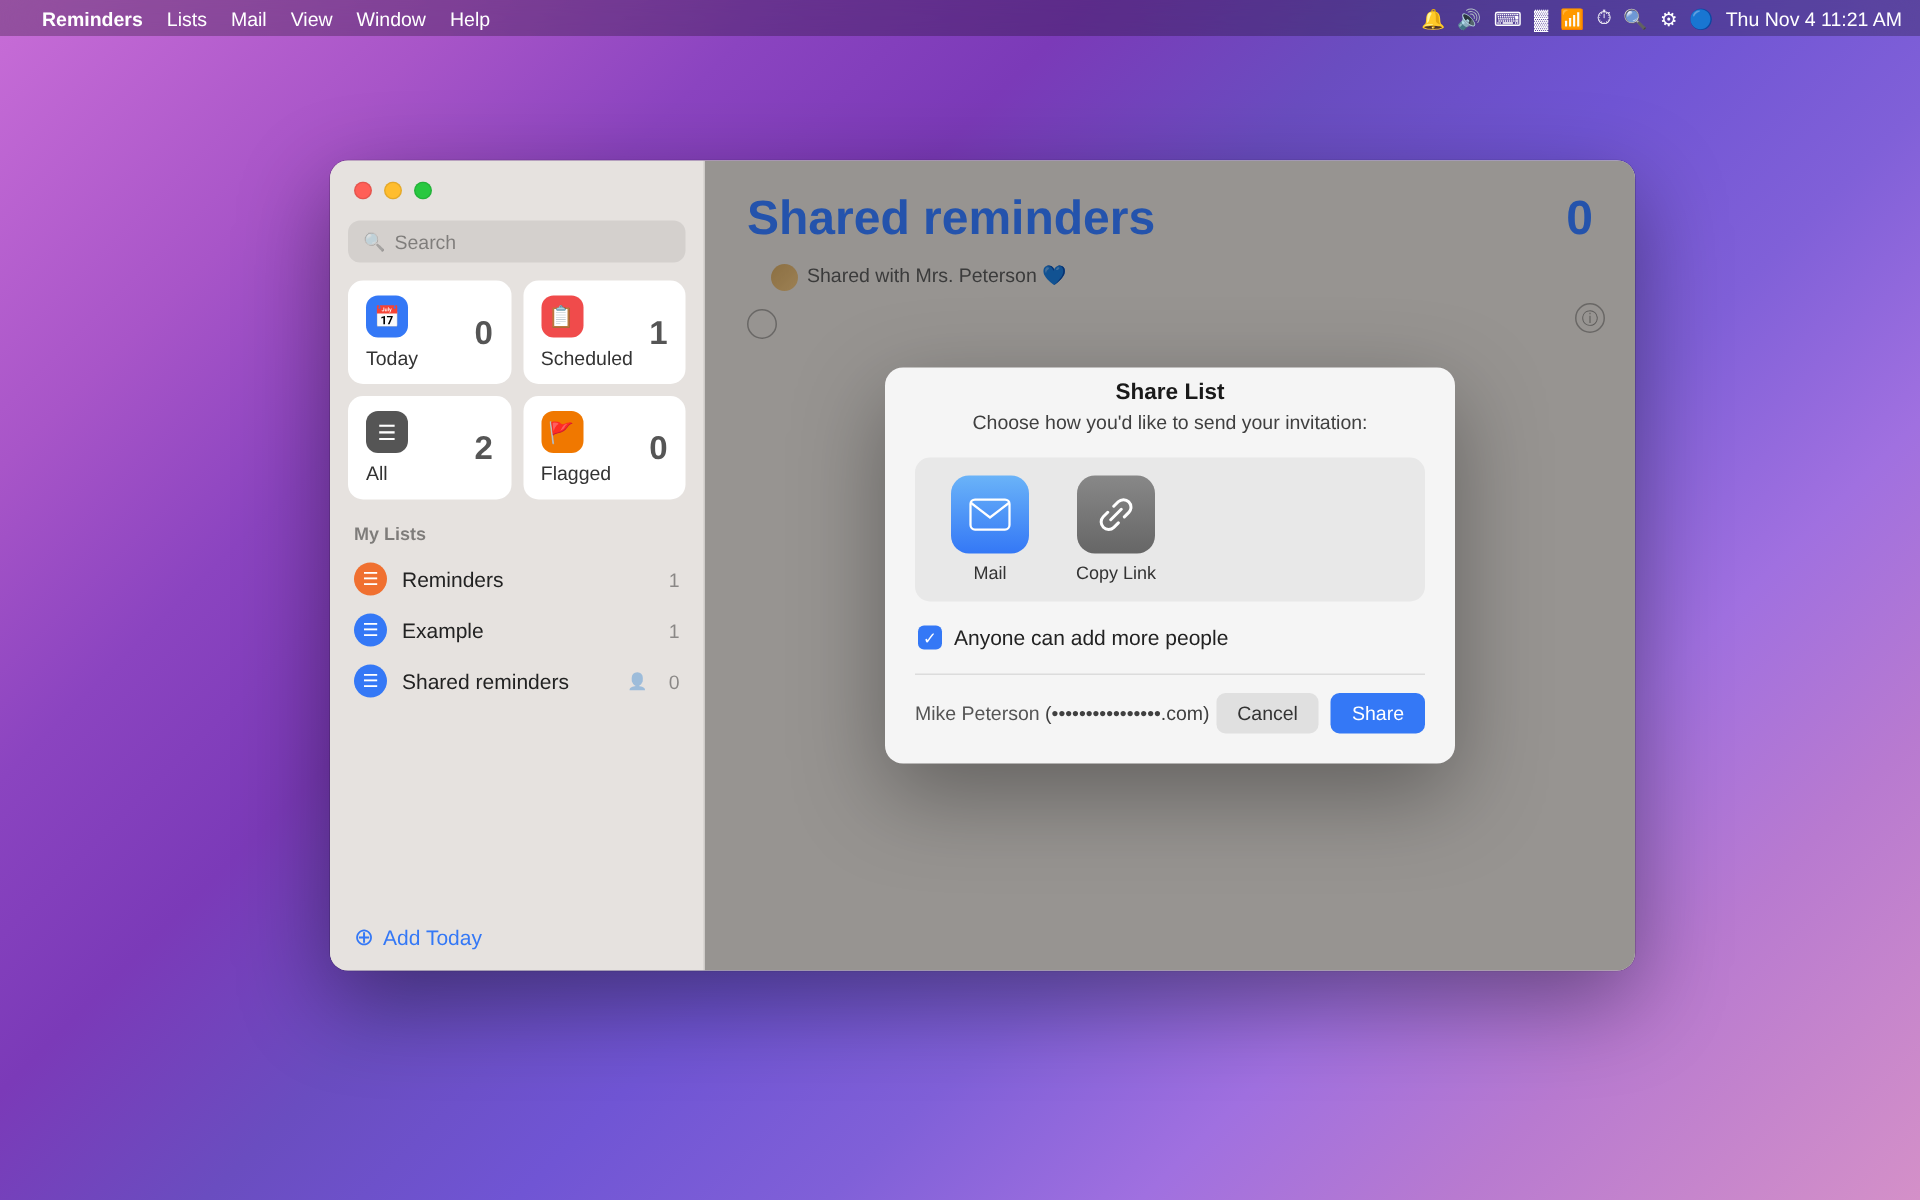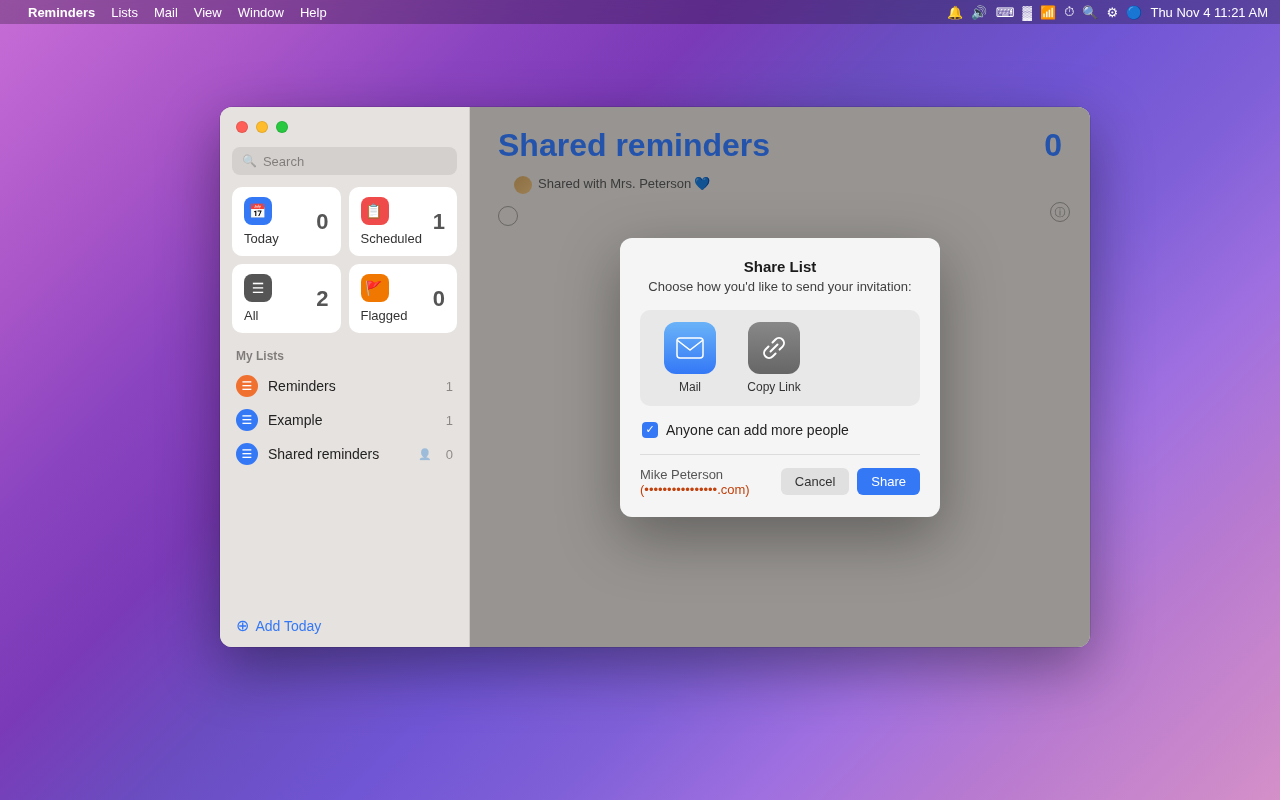--- a/index.html
+++ b/index.html
@@ -309,24 +309,24 @@
       display: flex;
       align-items: center;
       justify-content: center;
       z-index: 200;
     }
 
     
     .modal {
       background: #f5f5f5;
       border-radius: 12px;
-      width: 320px;
+      width: 380px;
       box-shadow: 0 20px 60px rgba(0,0,0,0.35);
       overflow: hidden;
-      padding: 20px 20px 20px 20px;
+      padding: 8px 20px 20px 20px;
     }
     .modal-title {
       text-align: center;
       font-size: 15px;
       font-weight: 600;
       color: #1a1a1a;
       margin-bottom: 4px;
     }
     .modal-subtitle {
       text-align: center;
@@ -406,21 +406,21 @@
       display: flex;
       align-items: center;
       justify-content: space-between;
     }
     .footer-left {
       font-size: 13px;
       color: #555;
       flex: 1;
     }
     .footer-email {
-      color: #c2410c;
+      color: #404040;
     }
     .footer-buttons {
       display: flex;
       gap: 8px;
     }
     .btn-cancel {
       background: #e0e0e0;
       border: none;
       border-radius: 6px;
       padding: 6px 14px;

